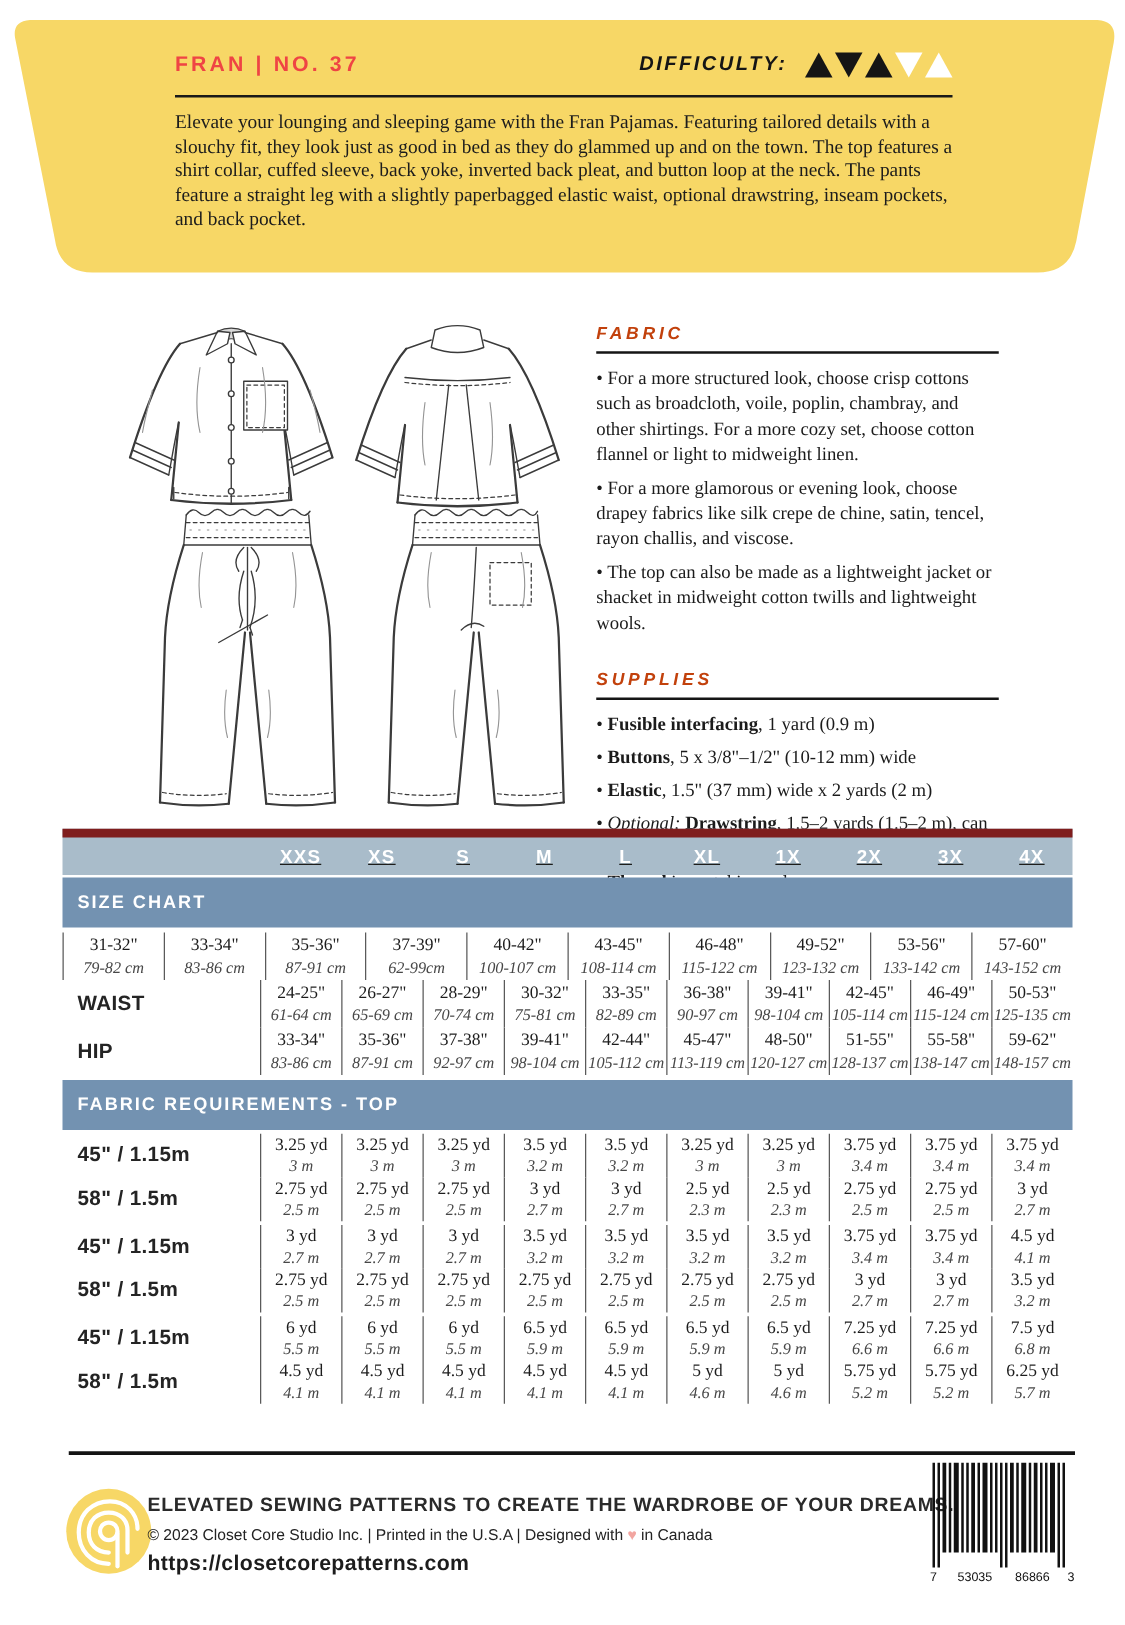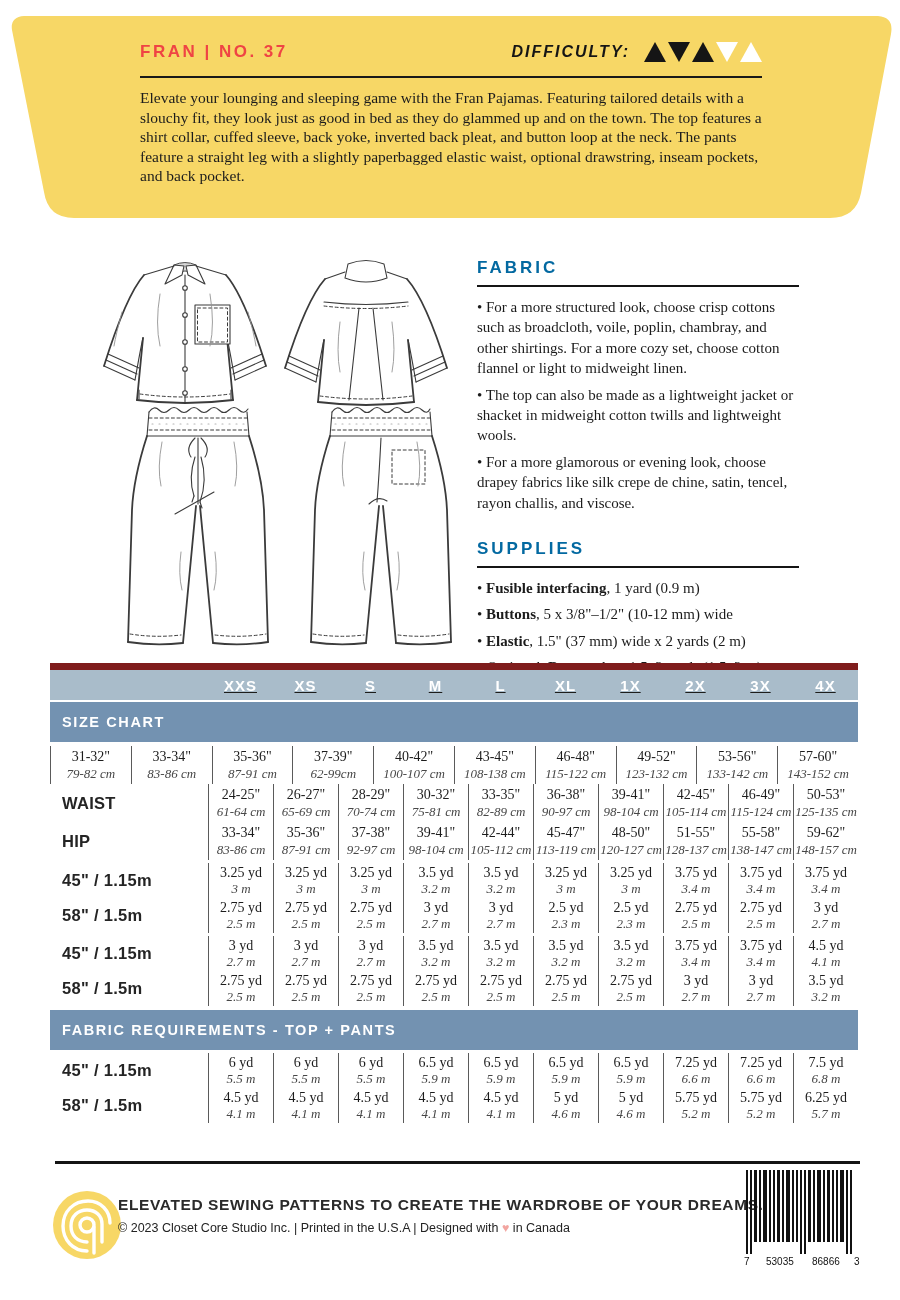--- a/index.html
+++ b/index.html
@@ -25,22 +25,22 @@
   .flats{position:absolute;left:78px;top:252px;}
   .flats path,.flats line,.flats rect,.flats circle{fill:none;stroke:#3b3b3b;stroke-width:1.1;stroke-linecap:round;stroke-linejoin:round;}
   .flats .o{stroke-width:1.8;}
   .flats .d{stroke-dasharray:3 2.6;stroke-width:1;}
   .flats .l{stroke:#949494;stroke-width:.9;}
   .flats .f{fill:#fff;}
   .flats .g{fill:#d8d8d8;stroke-width:.9;}
   .flats .ticks{stroke:#6a6a6a;opacity:.5;}
   
   .col{position:absolute;left:477px;top:258px;width:322px;}
-  .col-head{font-size:17px;font-weight:bold;letter-spacing:3px;color:#0369a1;
-            border-bottom:2px solid #151515;padding:0 0 7px 0;margin:0 0 10px 0;}
+  .col-head{font-size:14px;font-weight:bold;letter-spacing:3px;color:#c2410c;
+            border-bottom:2px solid #151515;padding:0 0 7px 0;margin:0 0 10px 0;font-style:italic;}
   .col-head.sup{margin-top:26px;}
   ul.bul{list-style:none;margin:0;padding:0;font-family:"Liberation Serif",serif;font-size:15px;line-height:1.36;color:#1b1b1b;}
   ul.bul li{margin:0 0 6px 0;}
   ul.bul li::before{content:"• ";}
   .sb{font-weight:bold;}
   .si{font-style:italic;}
   
   .tables{position:absolute;left:50px;top:663px;width:808px;}
   .size-head{display:flex;height:30px;background:var(--header_blue,#a9bcca);margin-bottom:2px;border-top:7px solid #7f1d1d;text-decoration:underline;}
   .lab-spacer{width:158px;}
@@ -181,22 +181,22 @@
       <path class="d" d="M235,382 Q260,386 286,383 M320,383 Q346,386 371,382"></path>
       <rect class="d" x="314" y="198" width="33" height="34"></rect>
       <path class="l" d="M267,190 q-5,26 -1,44 M339,190 q5,26 1,44 M286,300 q-3,22 1,38 M320,300 q3,22 -1,38"></path>
     </g>
   </svg>
 
   <div class="col">
     <h3 class="col-head">FABRIC</h3>
     <ul class="bul">
       <li>For a more structured look, choose crisp cottons such as broadcloth, voile, poplin, chambray, and other shirtings. For a more cozy set, choose cotton flannel or light to midweight linen.</li>
+      <li>For a more glamorous or evening look, choose drapey fabrics like silk crepe de chine, satin, tencel, rayon challis, and viscose.</li>
       <li>The top can also be made as a lightweight jacket or shacket in midweight cotton twills and lightweight wools.</li>
-      <li>For a more glamorous or evening look, choose drapey fabrics like silk crepe de chine, satin, tencel, rayon challis, and viscose.</li>
     </ul>
     <h3 class="col-head sup">SUPPLIES</h3>
     <ul class="bul">
       <li><span class="si"></span><span class="sb">Fusible interfacing</span><span>, 1 yard (0.9 m)</span></li>
       <li><span class="si"></span><span class="sb">Buttons</span><span>, 5 x 3/8"–1/2" (10-12 mm) wide</span></li>
       <li><span class="si"></span><span class="sb">Elastic</span><span>, 1.5" (37 mm) wide x 2 yards (2 m)</span></li>
       <li><span class="si">Optional: </span><span class="sb">Drawstring</span><span>, 1.5–2 yards (1.5–2 m), can be bought ready-made or sewn from self fabric</span></li>
       <li><span class="si"></span><span class="sb">Thread</span><span> in matching colour</span></li>
     </ul>
   </div>
@@ -238,21 +238,21 @@
           <div class="cell">
             <div class="cl0">37-39"</div>
             <div class="cl1">62-99cm</div>
           </div>
           <div class="cell">
             <div class="cl0">40-42"</div>
             <div class="cl1">100-107 cm</div>
           </div>
           <div class="cell">
             <div class="cl0">43-45"</div>
-            <div class="cl1">108-138 cm</div>
+            <div class="cl1">108-114 cm</div>
           </div>
           <div class="cell">
             <div class="cl0">46-48"</div>
             <div class="cl1">115-122 cm</div>
           </div>
           <div class="cell">
             <div class="cl0">49-52"</div>
             <div class="cl1">123-132 cm</div>
           </div>
           <div class="cell">
@@ -349,20 +349,23 @@
             <div class="cl0">55-58"</div>
             <div class="cl1">138-147 cm</div>
           </div>
           <div class="cell">
             <div class="cl0">59-62"</div>
             <div class="cl1">148-157 cm</div>
           </div>
         </div>
     </div>
 
+    <div class="band mt4">
+        <span>FABRIC REQUIREMENTS - TOP</span>
+      </div>
     <div class="trow h35 mt3">
       <div class="rlabel">45" / 1.15m</div>
       <div class="cells">
           <div class="cell">
             <div class="cl0">3.25 yd</div>
             <div class="cl1">3 m</div>
           </div>
           <div class="cell">
             <div class="cl0">3.25 yd</div>
             <div class="cl1">3 m</div>
@@ -531,23 +534,20 @@
             <div class="cl0">3 yd</div>
             <div class="cl1">2.7 m</div>
           </div>
           <div class="cell">
             <div class="cl0">3.5 yd</div>
             <div class="cl1">3.2 m</div>
           </div>
         </div>
     </div>
 
-    <div class="band mt4">
-        <span>FABRIC REQUIREMENTS - TOP + PANTS</span>
-      </div>
     <div class="trow h35 mt3">
       <div class="rlabel">45" / 1.15m</div>
       <div class="cells">
           <div class="cell">
             <div class="cl0">6 yd</div>
             <div class="cl1">5.5 m</div>
           </div>
           <div class="cell">
             <div class="cl0">6 yd</div>
             <div class="cl1">5.5 m</div>
@@ -636,20 +636,21 @@
   <div class="foot-rule"></div>
   <svg class="logo" width="70" height="70" viewBox="0 0 70 70">
     <circle class="logo-bg" cx="35" cy="35" r="34"></circle>
     <path class="w" d="M35,61 C21,61 11,50 11,36 C11,21 22,11 36,11 C49,11 58,21 58,33"></path>
     <path class="w" d="M35,52 C25,52 19,45 19,36 C19,26 26,20 35,20 C44,20 50,26 50,34 L50,52"></path>
     <circle class="w" cx="35" cy="35" r="7"></circle>
     <path class="w" d="M42,37 L42,63"></path>
   </svg>
   <div class="tagline">ELEVATED SEWING PATTERNS TO CREATE THE WARDROBE OF YOUR DREAMS.</div>
   <div class="copyright"><span>© 2023 Closet Core Studio Inc. | Printed in the U.S.A | Designed with </span><span class="heart">♥</span><span> in Canada</span></div>
+  <div class="url">https://closetcorepatterns.com</div>
 
   <svg class="barcode" width="116" height="96" viewBox="0 0 116 96">
     <rect x="2" y="0" width="2" height="84"></rect>
       <rect x="6" y="0" width="2" height="84"></rect>
     <rect x="10" y="0" width="3" height="72"></rect>
       <rect x="15" y="0" width="2" height="72"></rect>
     <rect x="19" y="0" width="4" height="72"></rect>
       <rect x="25" y="0" width="2" height="72"></rect>
     <rect x="29" y="0" width="2" height="72"></rect>
       <rect x="33" y="0" width="3" height="72"></rect>

